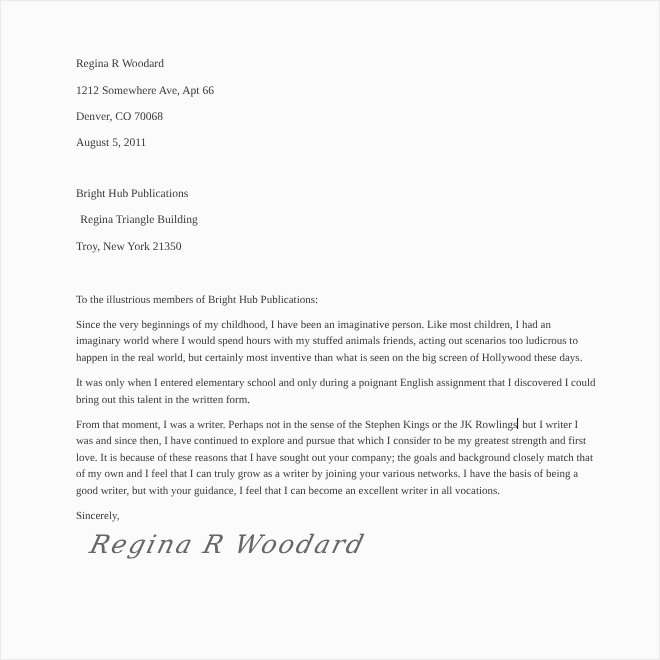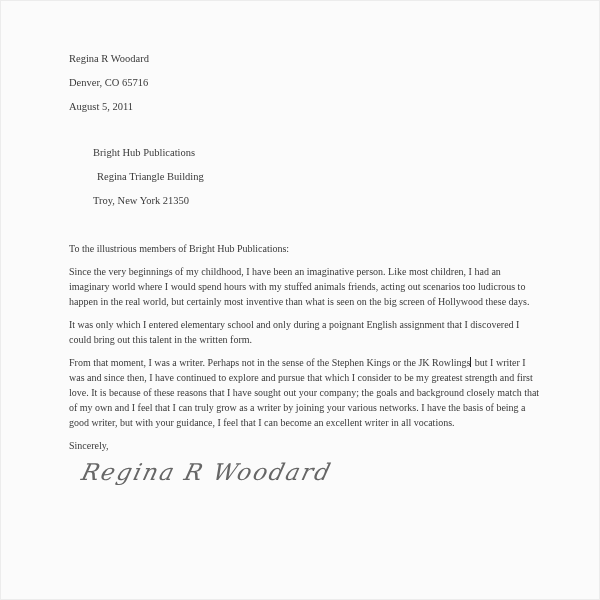--- a/index.html
+++ b/index.html
@@ -21,21 +21,21 @@
   }
   .page{
     width:600px;height:592px;
     padding:46px 56px 0 68px;
   }
   .addr p{
     font-size:10.5px;
     line-height:24px;
     white-space:nowrap;
   }
-  .recipient{margin-top:22px;margin-left:24px;}
+  .recipient{margin-top:22px;}
   .indent{padding-left:4px;}
   .misspelled{
     text-decoration:underline wavy var(--squiggle) 1px;
     text-underline-offset:2px;
   }
   .body-text{
     font-size:10px;
     line-height:15px;
     margin-bottom:8px;
     max-width:474px;
@@ -61,35 +61,36 @@
     font-weight:400;
   }
 </style>
 </head>
 <body>
 
 <div class="page">
 
   <div class="addr">
     <p>Regina R Woodard</p>
-    <p>Denver, CO 65716</p>
+    <p>1212 Somewhere Ave, Apt 66</p>
+    <p>Denver, CO 70068</p>
     <p>August 5, 2011</p>
   </div>
 
   <div class="addr recipient">
     <p>Bright Hub Publications</p>
     <p class="indent">Regina Triangle Building</p>
     <p>Troy, New York 21350</p>
   </div>
 
   <p class="body-text salutation">To the illustrious members of Bright Hub Publications:</p>
 
   <p class="body-text">Since the very beginnings of my childhood, I have been an imaginative person. Like most children, I had an imaginary world where I would spend hours with my stuffed animals friends, acting out scenarios too ludicrous to happen in the real world, but certainly most inventive than what is seen on the big screen of Hollywood these days.</p>
 
-  <p class="body-text">It was only which I entered elementary school and only during a poignant English assignment that I discovered I could bring out this talent in the written form.</p>
+  <p class="body-text">It was only when I entered elementary school and only during a poignant English assignment that I discovered I could bring out this talent in the written form.</p>
 
   <p class="body-text"><span>From that moment, I was a writer.  Perhaps not in the sense of the Stephen Kings or the JK Rowlings</span><span class="cursor"></span><span> but I writer I was and since then, I have continued to explore and pursue that which I consider to be my greatest strength and first love. It is because of these reasons that I have sought out your company; the goals and background closely match that of my own and I feel that I can truly grow as a writer by joining your various networks. I have the basis of being a good writer, but with your guidance, I feel that I can become an excellent writer in all vocations.</span></p>
 
   <p class="body-text closing">Sincerely,</p>
 
   <div class="signature">Regina R Woodard</div>
 
 </div>
 
 </body></html>

